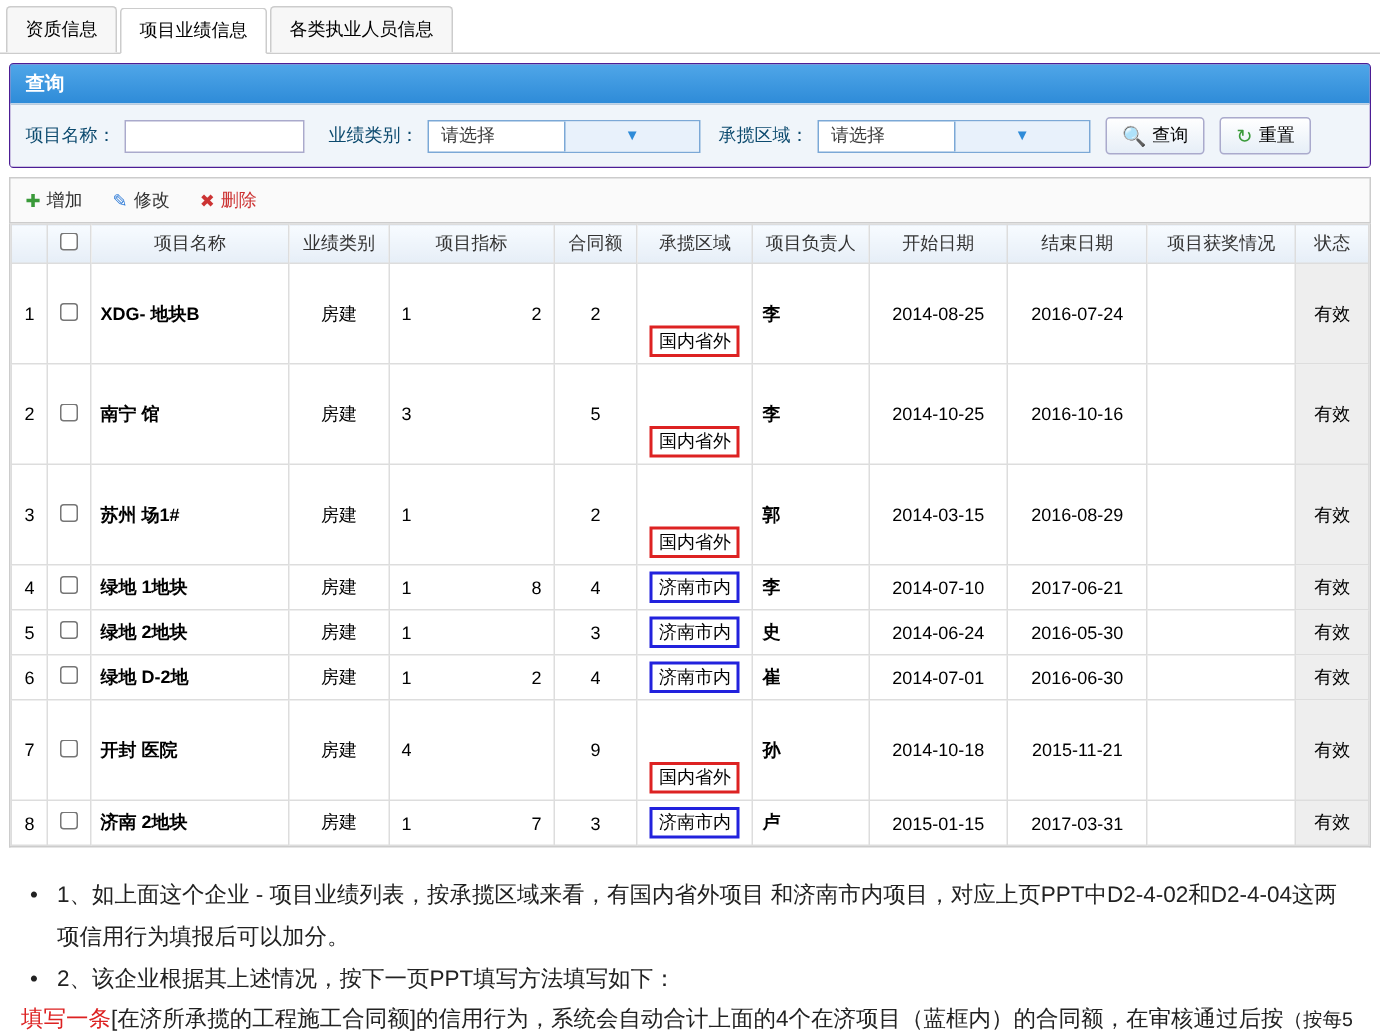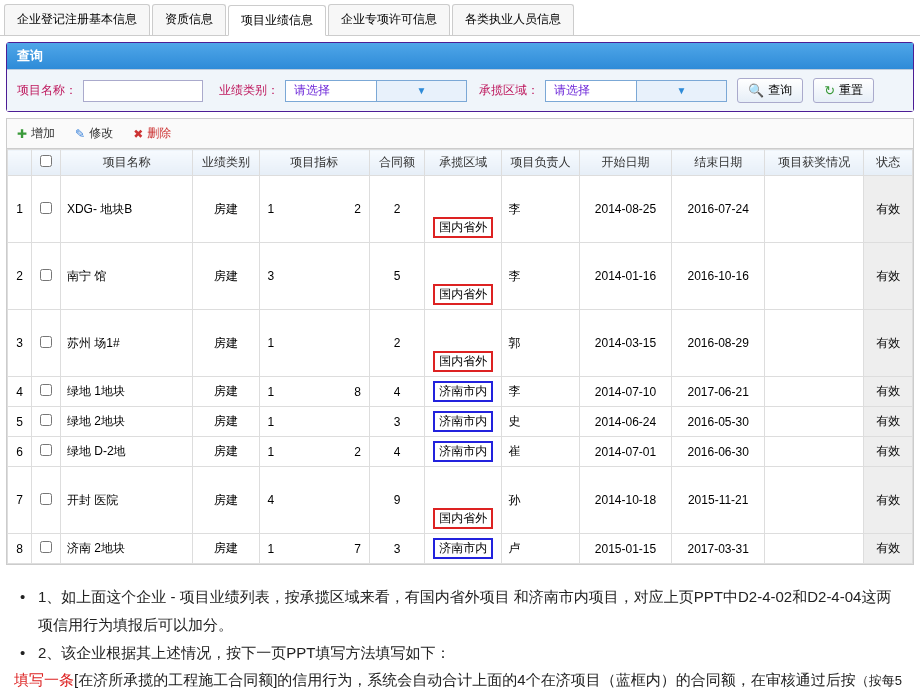--- a/index.html
+++ b/index.html
@@ -3,59 +3,57 @@
 <meta charset="utf-8">
 <style>
 * { box-sizing: border-box; margin: 0; padding: 0; }
 body { font-family: "Microsoft YaHei", SimSun, sans-serif; font-size: 12px; background: #fff; width: 920px; }
 .tabs { display: flex; border-bottom: 1px solid #ccc; padding: 4px 4px 0 4px; }
 .tab { padding: 6px 12px; border: 1px solid #ccc; border-bottom: none; background: #f7f7f7; margin-right: 2px; cursor: pointer; border-radius: 3px 3px 0 0; font-size: 12px; }
 .tab.active { background: #fff; border-bottom: 1px solid #fff; position: relative; top: 1px; }
 .query-panel { margin: 6px; border: 1px solid #4c1d95; border-radius: 3px; }
 .query-header { background: linear-gradient(#4fa6e8,#2e8bd8); color: #fff; padding: 4px 10px; font-weight: bold; font-size: 13px; }
 .query-body { background: #f0f5fa; padding: 8px 10px; display: flex; align-items: center; gap: 6px; border-top: 1px solid #bcd; }
-.query-body label { color: #be185d; }
+.query-body label { color: #0c4a6e; }
 .query-body input[type=text] { border: 1px solid #aac; height: 22px; width: 120px; padding: 0 4px; }
 .sel { display: inline-flex; align-items: center; border: 1px solid #7ba8d6; background: #fff; height: 22px; }
-.sel span { padding: 0 8px; color: #6d28d9; min-width: 90px; }
+.sel span { padding: 0 8px; color: #404040; min-width: 90px; }
 .sel .arrow { width: 18px; height: 100%; background: #e8f1fb; border-left: 1px solid #7ba8d6; display: flex; align-items: center; justify-content: center; color: #2e8bd8; font-size: 10px; }
 .btn { display: inline-flex; align-items: center; gap: 4px; border: 1px solid #aac; background: linear-gradient(#fff,#e6eef7); padding: 3px 10px; border-radius: 3px; cursor: pointer; margin-left: 4px; }
 .btn .ic { font-size: 13px; }
 .toolbar { display: flex; gap: 20px; padding: 6px 10px; border: 1px solid #ccc; margin: 0 6px; background: #fafafa; }
 .tlink { display: inline-flex; align-items: center; gap: 4px; cursor: pointer; color: #333; }
 .tlink.green .ic { color: #3a9a3a; }
 .tlink.blue .ic { color: #2e7bd8; }
 .tlink.red .ic { color: #c33; }
 .tlink.red { color: #c33; }
 .grid { margin: 0 6px; border: 1px solid #ccc; border-top: none; }
 table { border-collapse: collapse; width: 100%; table-layout: fixed; }
 th, td { border: 1px solid #ddd; padding: 4px 4px; text-align: center; font-size: 12px; overflow: hidden; white-space: nowrap; }
 th { background: linear-gradient(#f7fbff,#e6eef7); font-weight: normal; color: #333; height: 14px; }
 td { height: 24px; }
-td.l { text-align: left; padding-left: 6px; }
+td.l { text-align: left; padding-left: 6px; font-weight: bold; }
 .chk { width: 12px; height: 12px; }
 .region { display: inline-block; padding: 0 4px; }
 .red-box { border: 2px solid #d22; margin-top: 37px; }
 .blue-box { border: 2px solid #22d; }
 .status-col { background: #eee; text-align: center; }
 .notes { padding: 18px 14px 10px 14px; font-size: 15px; line-height: 1.85; color: #222; }
 .notes .bullet { padding-left: 24px; position: relative; }
 .notes .bullet::before { content: "•"; position: absolute; left: 6px; }
 .notes .title { font-weight: bold; }
 .red-t { color: #d22; }
 .sm { font-size: 13px; }
 </style>
 </head>
 <body>
 
 <div class="tabs" id="tabs">
-    <div class="tab">企业登记注册基本信息</div>
     <div class="tab">资质信息</div>
     <div class="tab active">项目业绩信息</div>
-    <div class="tab">企业专项许可信息</div>
     <div class="tab">各类执业人员信息</div>
   </div>
 
 <div class="query-panel">
   <div class="query-header">查询</div>
   <div class="query-body">
     <label>项目名称：</label>
     <input type="text" style="">
     <label style="margin-left:10px">业绩类别：</label>
     <div class="sel">
@@ -148,21 +146,21 @@
           <td><input type="checkbox" class="chk" style=""></td>
           <td class="l">南宁          馆</td>
           <td>房建</td>
           <td>
             <span style="float:left;margin-left:4px">3</span>
             <span style="float:right;margin-right:4px"></span>
           </td>
           <td>5</td>
           <td><span class="region red-box">国内省外</span></td>
           <td class="l">李</td>
-          <td>2014-01-16</td>
+          <td>2014-10-25</td>
           <td>2016-10-16</td>
           <td></td>
           <td class="status-col">有效</td>
         </tr>
         <tr>
           <td>3</td>
           <td><input type="checkbox" class="chk" style=""></td>
           <td class="l">苏州         场1#</td>
           <td>房建</td>
           <td>

